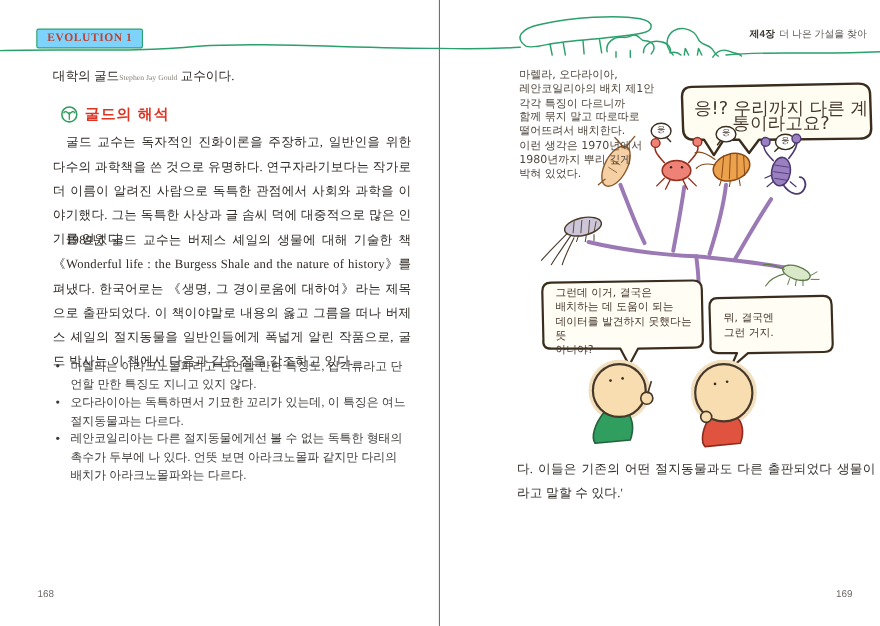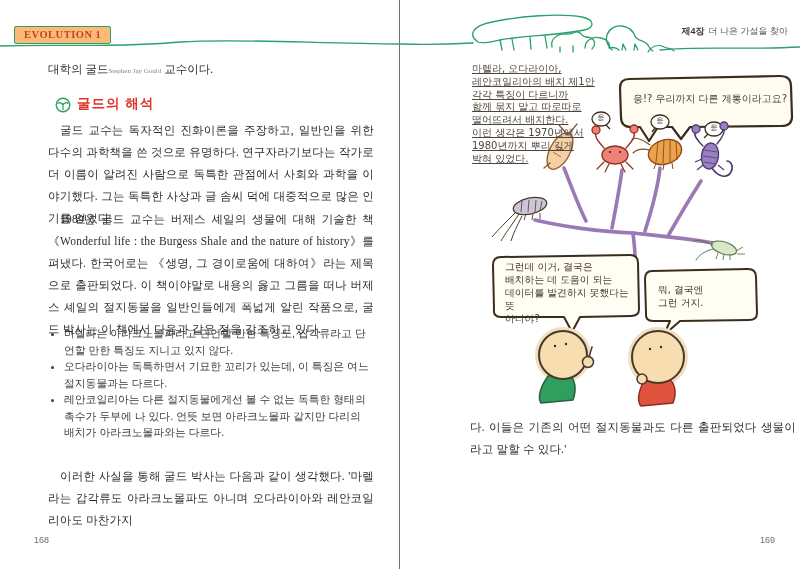--- a/index.html
+++ b/index.html
@@ -6,37 +6,37 @@
   .spread{position:relative;width:800px;height:569px;background:#ffffff;overflow:hidden;
           font-family:"Liberation Serif","DejaVu Serif",serif;}
   .divider{position:absolute;left:399px;top:0;width:1px;height:569px;background:#6f6f6f;}
   .abs{position:absolute;}
   .serif-para{position:absolute;font-size:11.5px;line-height:22px;color:#2f2b27;
               text-align:justify;letter-spacing:0.2px;}
   .indent{text-indent:1.05em;}
   .gothic{font-family:"Liberation Sans","DejaVu Sans",sans-serif;}
   .hand{font-family:"DejaVu Sans","Liberation Sans",sans-serif;color:#4e453b;}
   .pre{white-space:pre-line;}
-  .evo-box{position:absolute;left:14px;top:26px;padding:2px 9px 3px 9px;background:#fdba74;
+  .evo-box{position:absolute;left:33px;top:26px;padding:2px 9px 3px 9px;background:#7dd3fc;
            border:1.5px solid #2aa06a;border-radius:2px;color:#c04231;font-weight:bold;
            font-size:10.5px;letter-spacing:0.5px;z-index:3;}
   .chapter-head{position:absolute;top:25px;right:12px;font-family:"Liberation Sans","DejaVu Sans",sans-serif;
                 font-size:9px;color:#5a564f;}
   .chapter-head b{color:#3c3731;margin-right:4px;}
   .intro-line{position:absolute;left:48px;top:62px;width:330px;font-size:11.5px;color:#2f2b27;}
   .intro-line .en{font-size:7px;color:#8b857c;letter-spacing:0;}
-  .section-head{position:absolute;display:flex;align-items:flex-end;gap:6px;
+  .section-head{position:absolute;display:flex;align-items:center;gap:6px;
                 font-family:"Liberation Sans","DejaVu Sans",sans-serif;
                 font-weight:bold;font-size:13.5px;color:#dd3423;letter-spacing:1px;}
   .bullets{position:absolute;left:50px;top:325px;width:308px;margin:0;padding-left:14px;
            font-size:10.8px;line-height:16.5px;color:#3e3b38;}
   .bullets li{margin:0 0 0 0;}
   .pagenum{position:absolute;top:535px;font-family:Liberation Sans, sans-serif;
            font-size:9px;color:#6f6b66;}
-  .hand-note{position:absolute;left:472px;top:63px;width:175px;font-size:10px;line-height:12.8px;text-decoration:underline;}
+  .hand-note{position:absolute;left:472px;top:63px;width:175px;font-size:10px;line-height:12.8px;}
   .bubble-text{position:absolute;font-size:9.8px;line-height:13px;color:#43362a;}
   .small-bubble-char{position:absolute;width:14px;text-align:center;font-size:7.5px;color:#43362a;}
   svg{display:block;}
 </style>
 </head>
 <body>
 
 <div class="spread">
 
   <svg class="abs" style="left:0;top:0;z-index:1" width="800" height="62" viewBox="0 0 800 62">
@@ -75,21 +75,20 @@
   <div class="serif-para indent" style="left:48px;top:119px;width:326px;">굴드 교수는 독자적인 진화이론을 주장하고, 일반인을 위한 다수의 과학책을 쓴 것으로 유명하다. 연구자라기보다는 작가로 더 이름이 알려진 사람으로 독특한 관점에서 사회와 과학을 이야기했다. 그는 독특한 사상과 글 솜씨 덕에 대중적으로 많은 인기를 얻었다.</div>
 
   <div class="serif-para indent" style="left:48px;top:208px;width:326px;">1989년 굴드 교수는 버제스 셰일의 생물에 대해 기술한 책 《Wonderful life : the Burgess Shale and the nature of history》를 펴냈다. 한국어로는 《생명, 그 경이로움에 대하여》라는 제목으로 출판되었다. 이 책이야말로 내용의 옳고 그름을 떠나 버제스 셰일의 절지동물을 일반인들에게 폭넓게 알린 작품으로, 굴드 박사는 이 책에서 다음과 같은 점을 강조하고 있다.</div>
 
   <ul class="bullets gothic">
     <li>마렐라는 아라크노몰파라고 단언할 만한 특징도, 갑각류라고 단언할 만한 특징도 지니고 있지 않다.</li>
     <li>오다라이아는 독특하면서 기묘한 꼬리가 있는데, 이 특징은 여느 절지동물과는 다르다.</li>
     <li>레안코일리아는 다른 절지동물에게선 볼 수 없는 독특한 형태의 촉수가 두부에 나 있다. 언뜻 보면 아라크노몰파 같지만 다리의 배치가 아라크노몰파와는 다르다.</li>
   </ul>
 
-  <div class="serif-para indent" style="left:48px;top:465px;width:326px;">이러한 사실을 통해 굴드 박사는 다음과 같이 생각했다. '마렐라는 갑각류도 아라크노몰파도 아니며 오다라이아와 레안코일리아도 마찬가지</div>
 
   <div class="pagenum" style="left:34px;">168</div>
 
   <div class="chapter-head">
     <b>제4장</b><span>더 나은 가설을 찾아</span>
   </div>
 
   <svg class="abs" style="left:400px;top:55px;z-index:1" width="400" height="380" viewBox="0 0 400 380">
 
     <g>
@@ -187,21 +186,21 @@
 
   <div class="hand hand-note pre" style="z-index:2">마렐라, 오다라이아,
 레안코일리아의 배치 제1안
 각각 특징이 다르니까
 함께 묶지 말고 따로따로
 떨어뜨려서 배치한다.
 이런 생각은 1970년에서
 1980년까지 뿌리 깊게
 박혀 있었다.</div>
 
-  <div class="hand bubble-text" style="left:630px;top:92px;width:160px;text-align:center;z-index:2;font-size:10px;">응!? 우리까지 다른 계통이라고요?</div>
+  <div class="hand bubble-text" style="left:630px;top:92px;width:160px;text-align:center;z-index:2;font-size:16px;">응!? 우리까지 다른 계통이라고요?</div>
 
   <div class="hand small-bubble-char" style="left:594px;top:113px;z-index:2">응</div>
   <div class="hand small-bubble-char" style="left:653px;top:116px;z-index:2">응</div>
   <div class="hand small-bubble-char" style="left:707px;top:123px;z-index:2">응</div>
 
   <div class="hand bubble-text pre" style="left:658px;top:283px;width:96px;z-index:2">뭐, 결국엔
 그런 거지.</div>
   <div class="hand bubble-text pre" style="left:505px;top:260px;width:128px;z-index:2">그런데 이거, 결국은
 배치하는 데 도움이 되는
 데이터를 발견하지 못했다는 뜻

